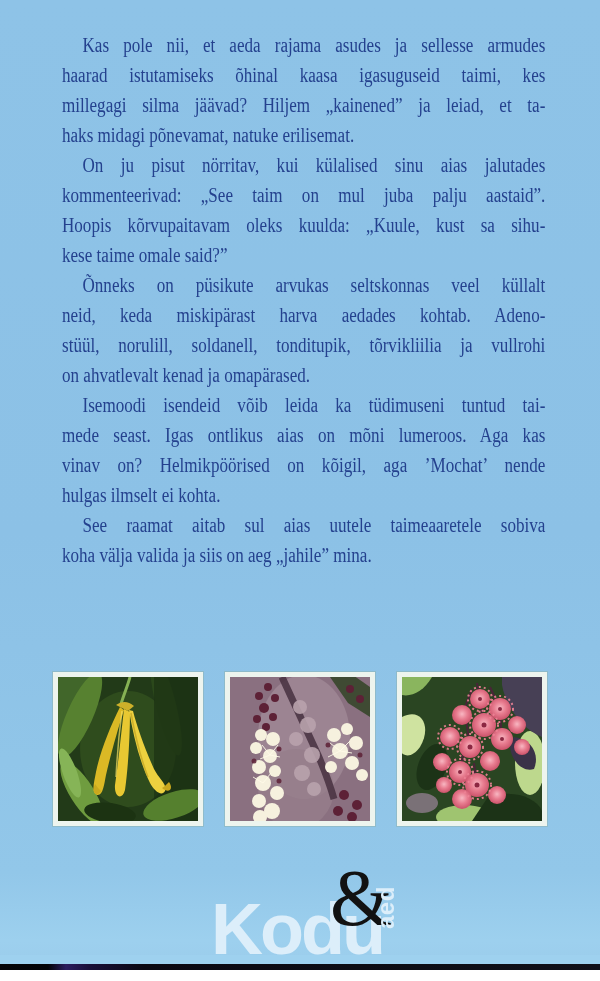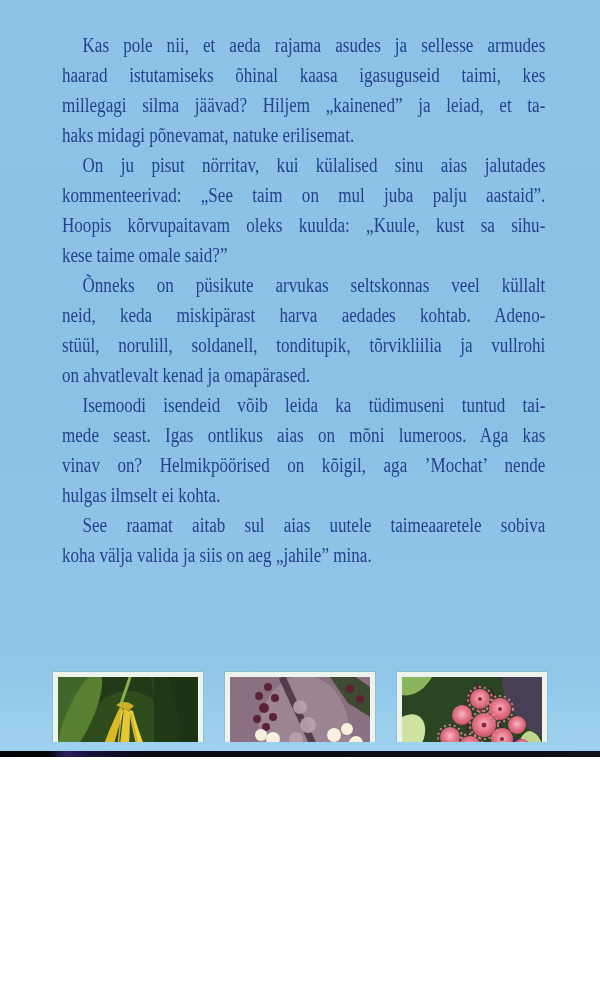--- a/index.html
+++ b/index.html
@@ -1,19 +1,19 @@
 <!DOCTYPE html>
 <html><head>
 <meta charset="utf-8">
 <style>
   html,body { margin:0; padding:0; }
   body { width:600px; height:981px; font-family:"Liberation Serif", serif; }
 
   .page {
-    position:relative; width:600px; height:757px; overflow:hidden;
+    position:relative; width:600px; height:970px; overflow:hidden;
     background:linear-gradient(180deg,#8ec3e7 0%,#8cc1e6 55%,#92c7e9 90%,#9dd0ee 97%,#9bcdec 99%);
   }
 
   
   .text-block {
     position:absolute; left:62px; top:30px; width:566px;
     transform:scaleX(0.854); transform-origin:left top;
     color:#24418e; font-size:20px; line-height:30px;
     font-family:"Liberation Serif", serif;
   }

